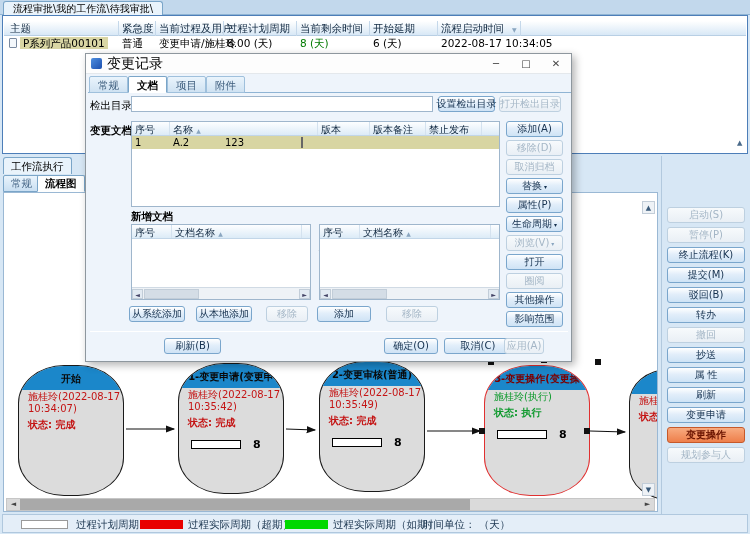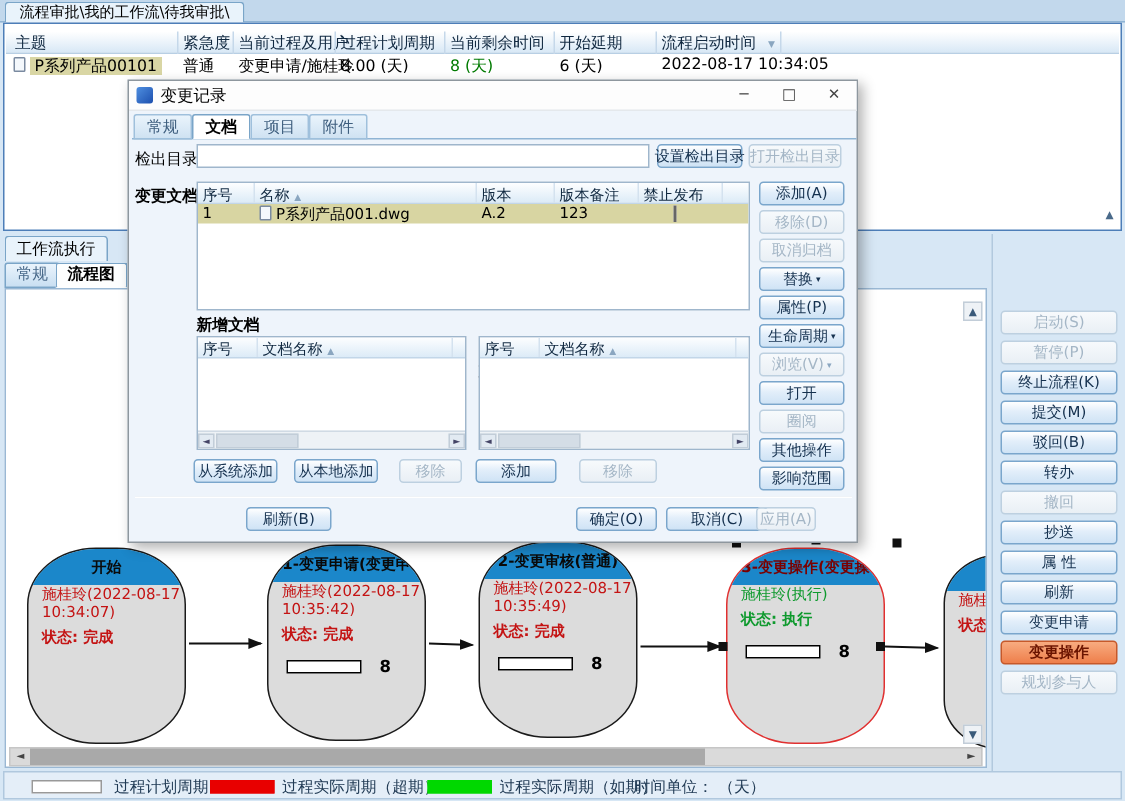--- a/index.html
+++ b/index.html
@@ -64,21 +64,21 @@
   .btn { display:flex; align-items:center; justify-content:center; gap:2px;
          background:linear-gradient(#ffffff,#e2eefa 45%,#cfe3f5); border:1px solid #7aa6cc; border-radius:3px;
          font-size:10px; color:#15314f; white-space:nowrap; cursor:pointer; }
   .btn.disabled { color:#a4b6c6; border-color:#bdd0e0; background:linear-gradient(#f7fafc,#e9eff5); cursor:default; }
   .btn.orange { background:linear-gradient(#f8ab80,#ee7f4b); border-color:#c6592a; color:#6b1400; font-weight:bold; }
 
   
   .dialog { position:absolute; left:85px; top:53px; width:487px; height:309px; background:#eef4fb; border:1px solid #8e979e; box-shadow:3px 3px 8px rgba(0,0,0,.3); }
   .dlg-title { position:absolute; left:0; top:0; width:485px; height:20px; background:#fdfdfd; display:flex; align-items:center; padding-left:5px; border-bottom:1px solid #e4e8ec; }
   .dlg-ico { width:11px; height:11px; background:linear-gradient(135deg,#4f8fe0,#1c4fae); border-radius:2px; margin-right:5px; }
-  .dlg-title-text { font-size:11px; }
+  .dlg-title-text { font-size:14px; }
   .dlg-ctrls { position:absolute; right:0; top:0; height:20px; display:flex; }
   .dlg-ctl { width:30px; height:20px; text-align:center; line-height:19px; font-size:10px; color:#444; cursor:pointer; }
   .dlg-tabbar { position:absolute; left:2px; top:22px; width:483px; height:17px; border-bottom:1px solid #8fb4d4; }
   .dtab { position:absolute; top:0; height:17px; padding:0 8px; font-size:10.5px; line-height:16px; border:1px solid #9fc0dc; border-radius:2px 2px 0 0; background:linear-gradient(#eaf4fc,#cfe2f2); color:#3e5e7e; }
   .dtab.active { background:#fff; color:#000; font-weight:bold; border-color:#7aa5c8; border-bottom-color:#fff; }
   .watermark { position:absolute; left:197px; top:23px; font-size:19px; font-weight:bold; color:#ee1414; letter-spacing:2px; white-space:nowrap; }
   .dlg-lbl { position:absolute; font-size:10.5px; white-space:nowrap; }
   .txt { position:absolute; height:16px; background:#fff; border:1px solid #9fb6cc; font-size:10px; padding:0 3px; }
   .dlg-btn { position:absolute; height:16px; }
 
@@ -265,21 +265,20 @@
     <div class="dtable" style="left:45px;top:67px;width:369px;height:86px;">
       <div class="dthead">
         <span class="dth" style="width:38px">序号</span>
         <span class="dth" style="width:148px"><span>名称</span> <span class="sorticon">▲</span></span>
         <span class="dth" style="width:52px">版本</span>
         <span class="dth" style="width:56px">版本备注</span>
         <span class="dth" style="width:56px">禁止发布</span>
       </div>
       <div class="drow">
         <span class="dtd" style="width:38px">1</span>
-        <span class="dtd" style="width:148px"><span class="doc-ic"></span><span>P系列产品001.dwg</span></span>
         <span class="dtd" style="width:52px">A.2</span>
         <span class="dtd" style="width:56px">123</span>
         <span class="dtd" style="width:56px"><span class="cbx"></span></span>
       </div>
     </div>
 
     <div class="btn dlg-btn" style="left:420px;top:67px;width:57px;">添加(A)</div>
     <div class="btn dlg-btn disabled" style="left:420px;top:86px;width:57px;">移除(D)</div>
     <div class="btn dlg-btn disabled" style="left:420px;top:105px;width:57px;">取消归档</div>
     <div class="btn dlg-btn" style="left:420px;top:124px;width:57px;">

